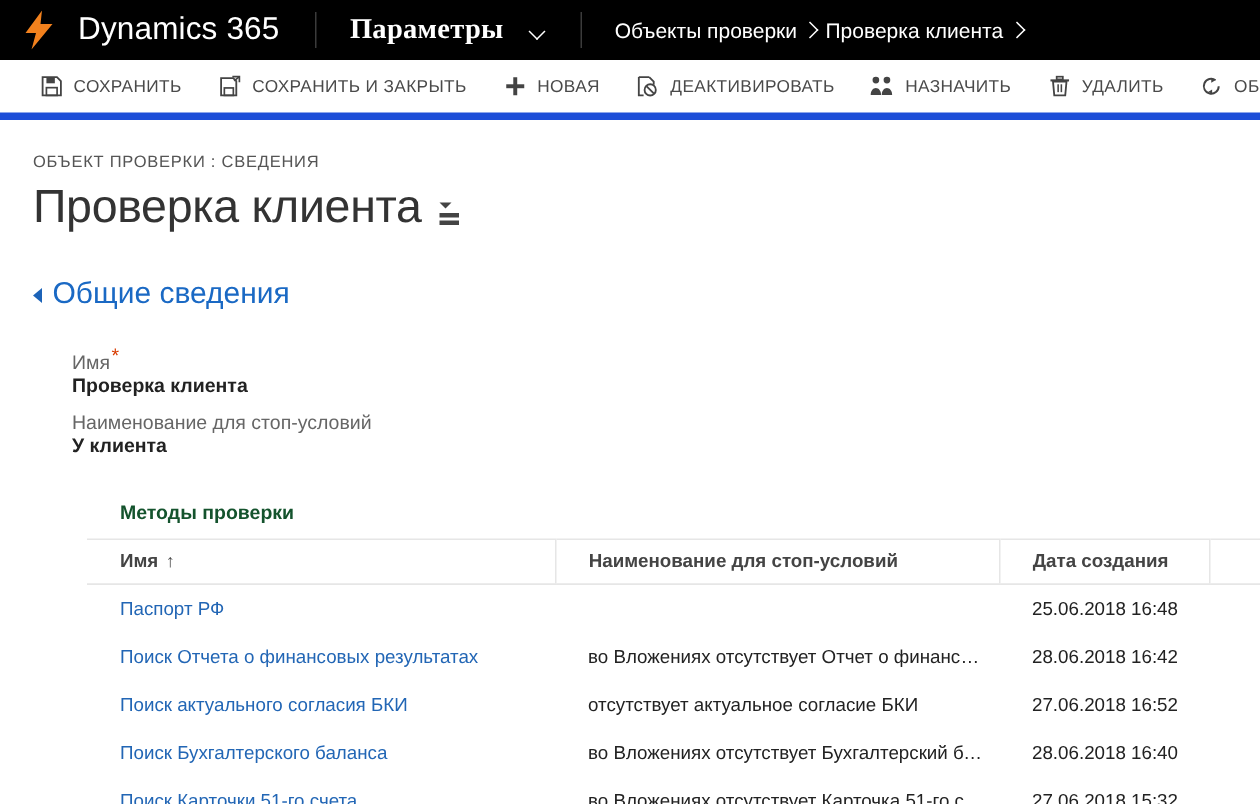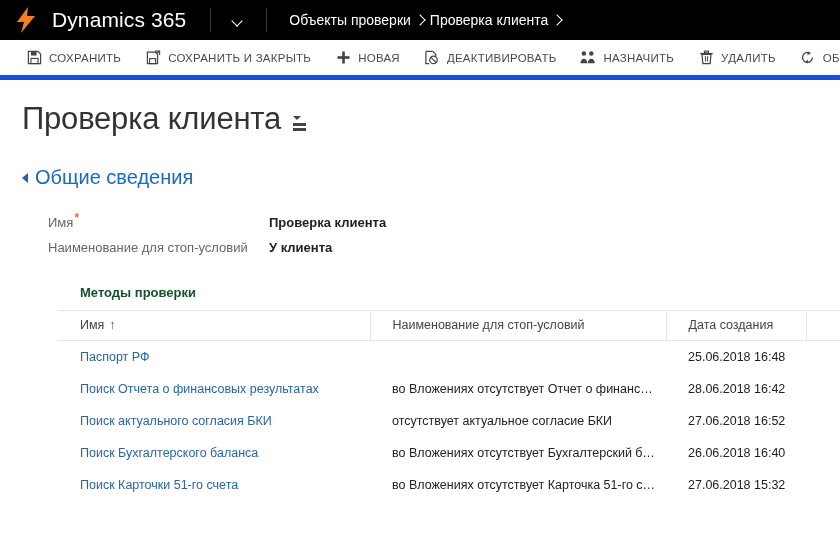--- a/index.html
+++ b/index.html
@@ -206,20 +206,21 @@
 
   
   .fields {
     margin-top: 26px;
     padding-left: 26px;
   }
   .field-row {
     display: flex;
     align-items: baseline;
     margin-bottom: 10px;
+    flex-direction: column;
   }
   .f-label {
     width: 221px;
     font-size: 13px;
     color: #666666;
     flex: none;
   }
   .req {
     color: #d83b01;
     font-size: 13px;
@@ -246,21 +247,21 @@
     margin-bottom: 10px;
     padding-left: 22px;
   }
   table.grid {
     width: 100%;
     border-collapse: collapse;
     table-layout: fixed;
   }
   table.grid th {
     text-align: left;
-    font-weight: 400;
+    font-weight: 700;
     font-size: 12.5px;
     color: #444444;
     padding: 7px 10px 8px 22px;
     border-top: 1px solid #e6e6e6;
     border-bottom: 1px solid #e6e6e6;
     border-left: 1px solid #e6e6e6;
     white-space: nowrap;
     overflow: hidden;
     cursor: pointer;
   }
@@ -294,20 +295,21 @@
 
 <div class="topbar">
   <div class="tb-logo">
     <svg class="bolt" width="20" height="26" viewBox="0 0 20 26">
       <polygon points="12,0 1,15 8,15 5,26 19,9 11,9" fill="#f2811d"></polygon>
     </svg>
   </div>
   <div class="tb-brand">Dynamics 365</div>
   <div class="tb-sep"></div>
   <div class="tb-area">
+    <span class="tb-area-label">Параметры</span>
     <span class="chev-d"></span>
   </div>
   <div class="tb-sep"></div>
   <div class="tb-crumbs">
     <span class="crumb">Объекты проверки</span>
     <span class="chev-r"></span>
     <span class="crumb">Проверка клиента</span>
     <span class="chev-r"></span>
   </div>
 </div>
@@ -393,20 +395,21 @@
       </svg>
     </span>
     <span class="cmd-label">ОБЩИЙ ДОСТУП</span>
   </div>
 
 </div>
 
 <div class="page">
 
   <div class="page-head">
+    <div class="eyebrow">ОБЪЕКТ ПРОВЕРКИ : СВЕДЕНИЯ</div>
     <div class="title-row">
       <div class="page-title">Проверка клиента</div>
       <div class="title-menu">
         <span class="tm-caret"></span>
         <span class="tm-lines">
             <i></i>
             <i></i>
           </span>
       </div>
     </div>
@@ -461,21 +464,21 @@
           </tr>
           <tr class="row">
             <td class="link"><a>Поиск актуального согласия БКИ</a></td>
             <td>отсутствует актуальное согласие БКИ</td>
             <td>27.06.2018 16:52</td>
             <td></td>
           </tr>
           <tr class="row">
             <td class="link"><a>Поиск Бухгалтерского баланса</a></td>
             <td>во Вложениях отсутствует Бухгалтерский баланс</td>
-            <td>26.06.2018 16:40</td>
+            <td>28.06.2018 16:40</td>
             <td></td>
           </tr>
           <tr class="row">
             <td class="link"><a>Поиск Карточки 51-го счета</a></td>
             <td>во Вложениях отсутствует Карточка 51-го счета</td>
             <td>27.06.2018 15:32</td>
             <td></td>
           </tr>
         </tbody>
       </table>

